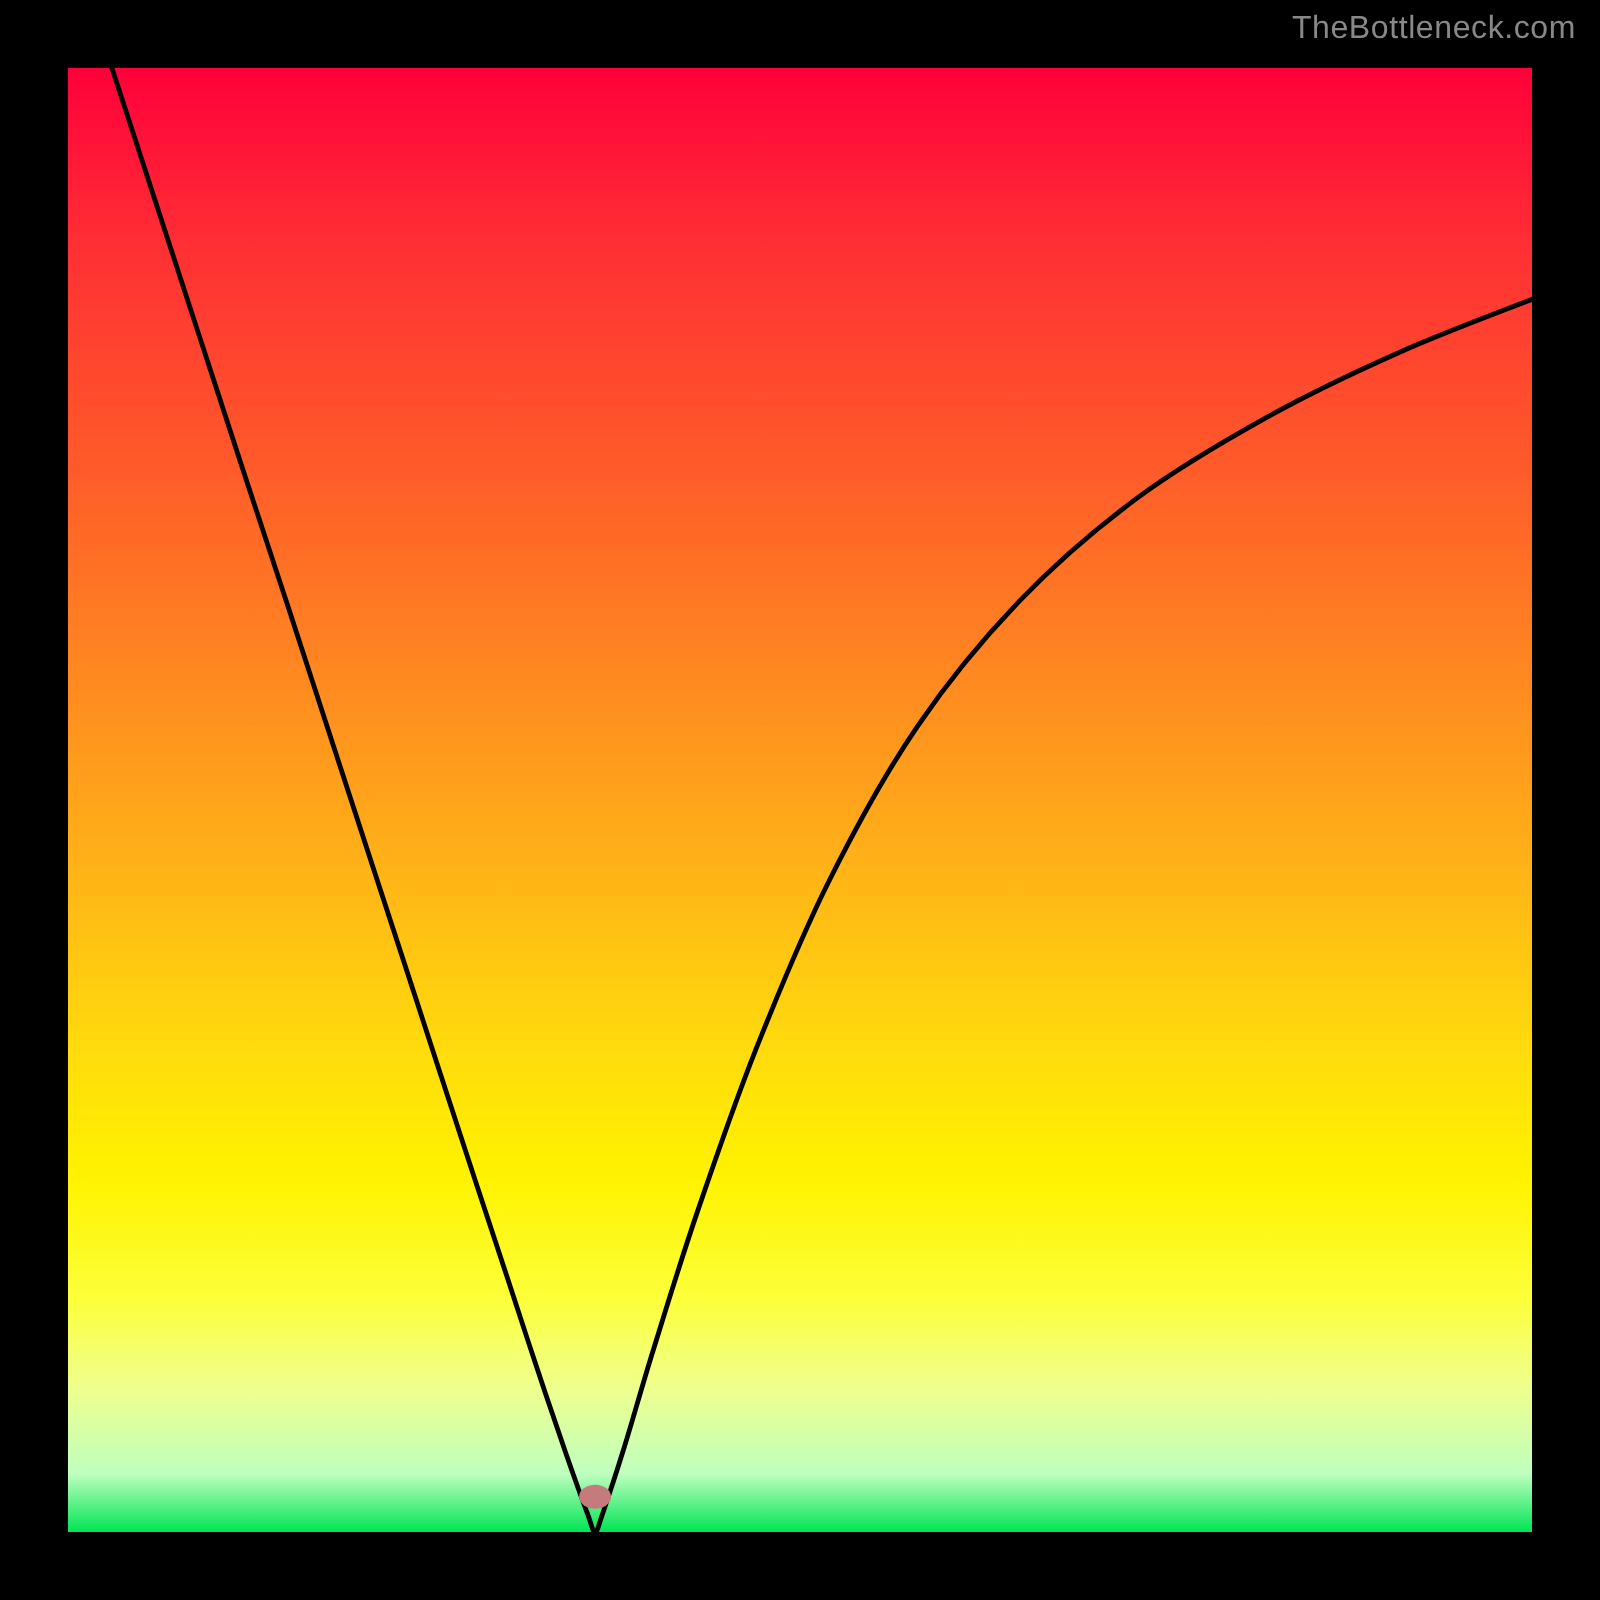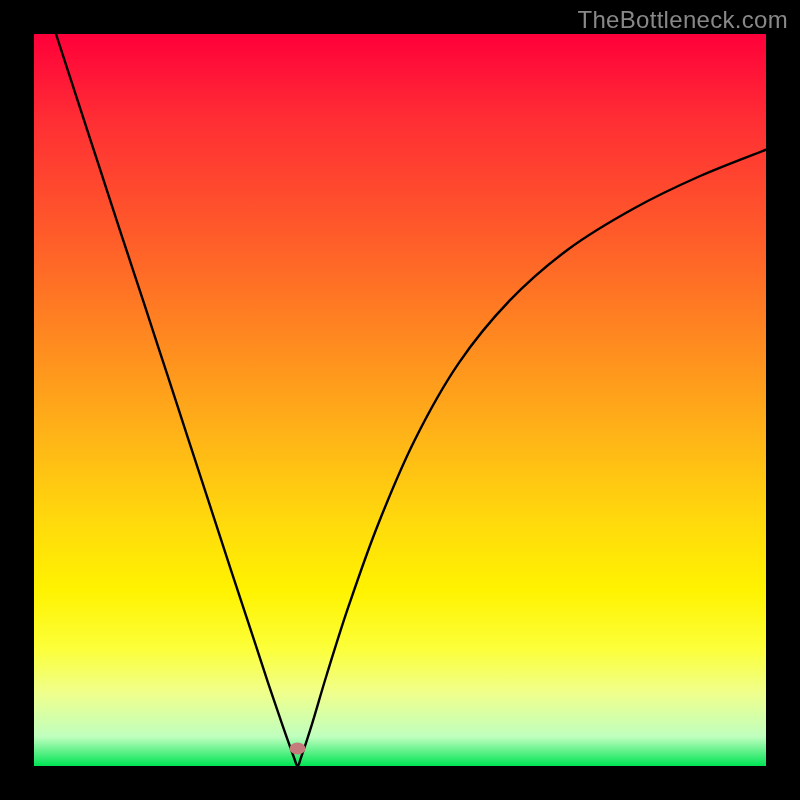--- a/index.html
+++ b/index.html
@@ -37,21 +37,21 @@
       #f0ff8c 90%,
       #bfffbf 96%,
       #00e454 100%
     );
   }
   .watermark {
     position: absolute;
     top: 6px;
     right: 12px;
     color: #888;
-    font-size: 24px;
+    font-size: 16px;
     letter-spacing: 0.3px;
     user-select: none;
   }
   svg {
     position: absolute;
     left: 0;
     top: 0;
     width: 732px;
     height: 732px;
   }

